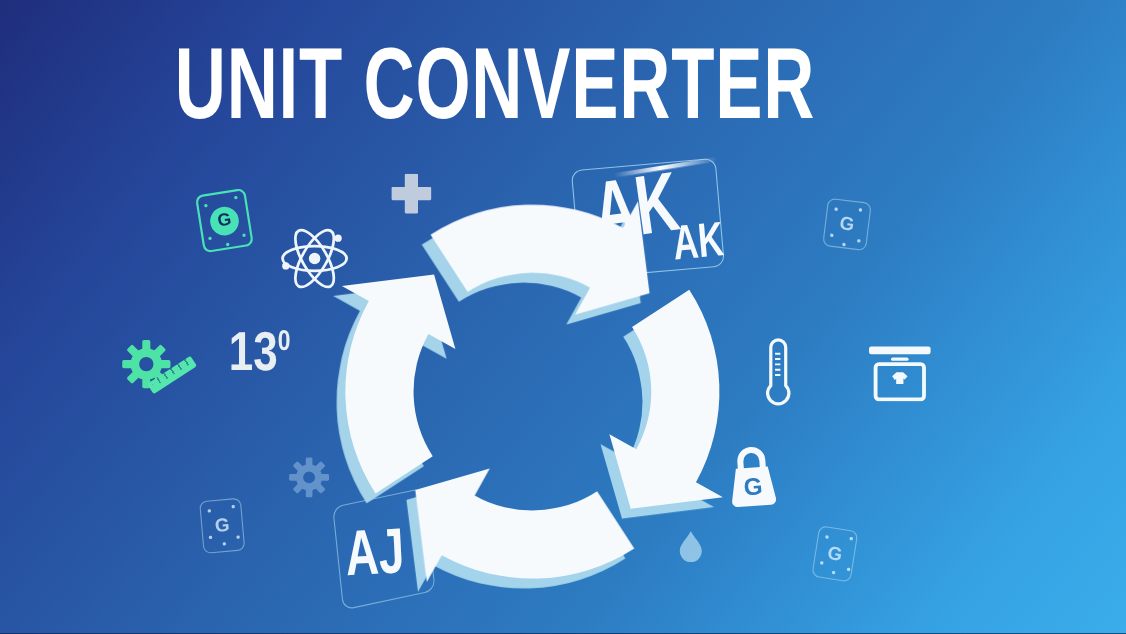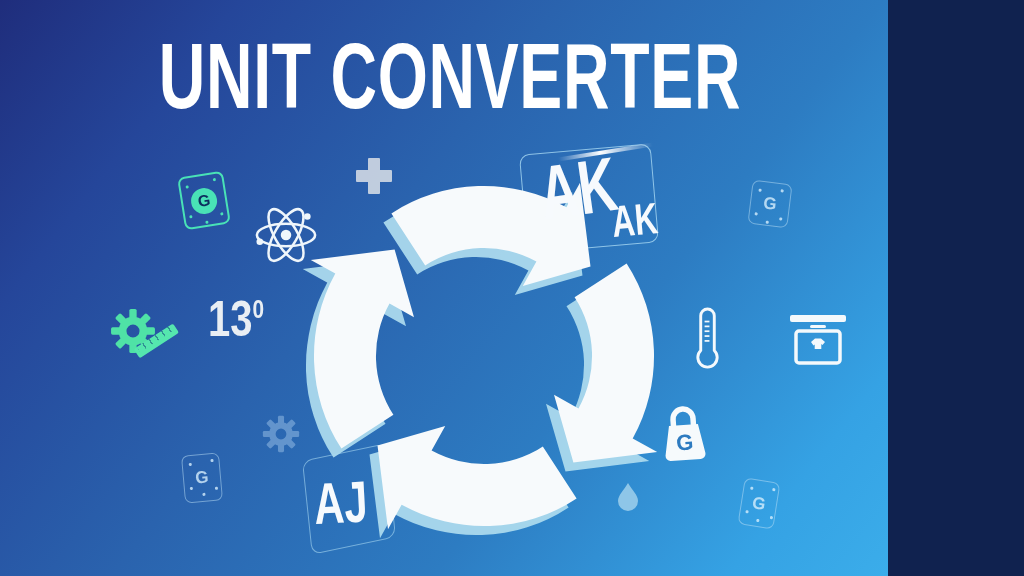--- a/index.html
+++ b/index.html
@@ -1,17 +1,17 @@
 <!DOCTYPE html>
 <html><head>
 <meta charset="utf-8">
 <style>
   html,body{margin:0;padding:0;background:#10224f;}
   .stage{
-    position:relative;width:888px;height:576px;overflow:hidden;
+    position:relative;width:1024px;height:576px;overflow:hidden;
     font-family:"Liberation Sans", sans-serif;
     background:linear-gradient(128deg,#1f2d7c 0%,#25469a 18%,#2a63ae 42%,#2d7cc2 66%,#35a2e4 88%,#3badea 100%);
     text-align:right;
   }
   .abs{position:absolute;}
 
   
   .title{
     top:24px;left:450px;transform:translateX(-50%) scaleX(.70);
     font-size:92px;font-weight:800;color:#ffffff;white-space:nowrap;letter-spacing:1px;

